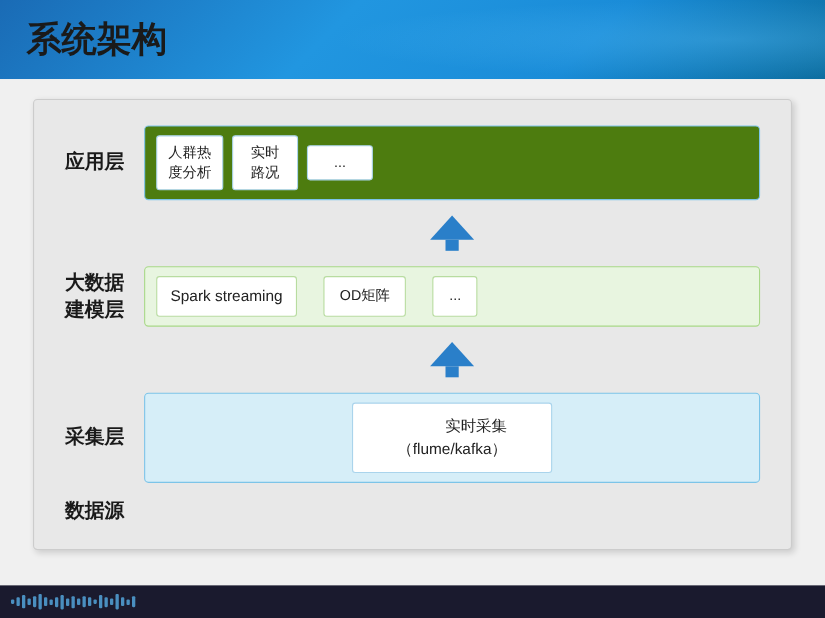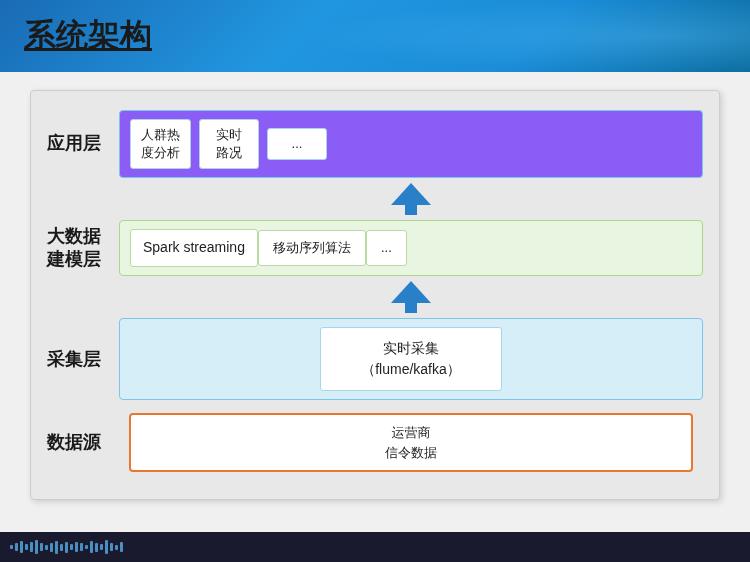--- a/index.html
+++ b/index.html
@@ -27,37 +27,36 @@
       right: 0; top: 0;
       width: 60%;
       height: 100%;
       background: radial-gradient(ellipse at 80% 50%, rgba(100,200,255,0.3) 0%, transparent 70%);
     }
     .header-title {
       font-size: 32px;
       font-weight: bold;
       color: #1a1a1a;
       z-index: 1;
-      text-decoration: underline;
     }
 
     
     .main {
       background: #f0f0f0;
       padding: 18px 30px 10px 30px;
       height: 460px;
       position: relative;
     }
 
     
     .arch-diagram {
       background: #e8e8e8;
       border: 1px solid #ccc;
       border-radius: 4px;
-      padding: 16px 16px;
+      padding: 16px 28px;
       height: 410px;
       display: flex;
       flex-direction: column;
       justify-content: space-around;
       box-shadow: 2px 2px 6px rgba(0,0,0,0.15);
     }
 
     
     .layer-row {
       display: flex;
@@ -102,41 +101,41 @@
       flex: 1;
       display: flex;
       align-items: center;
       border-radius: 4px;
       padding: 8px 10px;
       position: relative;
     }
 
     
     .layer-yingyong {
-      background: #8b5cf6;
+      background: #4d7c0f;
       border: 1.5px solid #7cc4e8;
       gap: 8px;
     }
     .app-box {
       background: #ffffff;
       border: 1px solid #aad4ec;
       border-radius: 3px;
       padding: 6px 10px;
       font-size: 13px;
       color: #222;
       text-align: center;
       line-height: 1.4;
       min-width: 60px;
     }
 
     
     .layer-dsjjm {
       background: #e8f5e0;
       border: 1.5px solid #a8d888;
-      gap: 0;
+      gap: 24px;
     }
     .model-box {
       background: #ffffff;
       border: 1px solid #b8dca0;
       border-radius: 3px;
       padding: 8px 14px;
       font-size: 13px;
       color: #222;
       text-align: center;
       line-height: 1.4;
@@ -152,21 +151,21 @@
       border: 1.5px solid #7cc4e8;
       justify-content: center;
     }
     .caiji-box {
       background: #ffffff;
       border: 1px solid #aad4ec;
       border-radius: 3px;
       padding: 10px 40px;
       font-size: 14px;
       color: #222;
-      text-align: center;
+      text-align: right;
       line-height: 1.5;
     }
 
     
     .layer-sjy {
       background: transparent;
       gap: 8px;
     }
     .sjy-box {
       background: #ffffff;
@@ -233,21 +232,21 @@
       <div style="display:flex;flex-direction:column;align-items:center;">
         <div class="arrow-up"></div>
         <div class="arrow-stem"></div>
       </div>
     </div>
 
     <div class="layer-row">
       <div class="layer-label-4">大数据<br>建模层</div>
       <div class="layer-content layer-dsjjm">
         <div class="model-box spark-box">Spark streaming</div>
-        <div class="model-box">移动序列算法</div>
+        <div class="model-box">OD矩阵</div>
         <div class="model-box">...</div>
       </div>
     </div>
 
     <div class="arrow-row">
       <div style="display:flex;flex-direction:column;align-items:center;">
         <div class="arrow-up"></div>
         <div class="arrow-stem"></div>
       </div>
     </div>
@@ -255,21 +254,20 @@
     <div class="layer-row">
       <div class="layer-label">采集层</div>
       <div class="layer-content layer-caiji">
         <div class="caiji-box">实时采集<br>（flume/kafka）</div>
       </div>
     </div>
 
     <div class="layer-row">
       <div class="layer-label">数据源</div>
       <div class="layer-content layer-sjy">
-        <div class="sjy-box">运营商<br>信令数据</div>
       </div>
     </div>
 
   </div>
 </div>
 
 <div class="footer">
   <div class="waveform" id="waveform-container">
       <div class="wave-bar" style="height: 4px;"></div>
       <div class="wave-bar" style="height: 8px;"></div>

